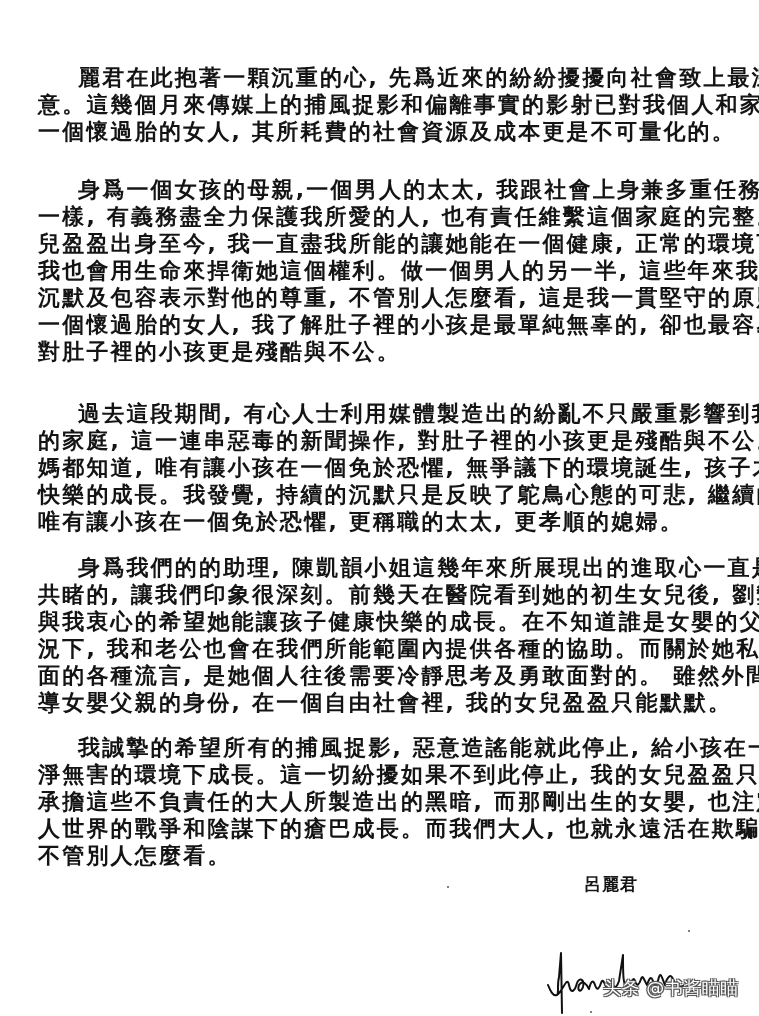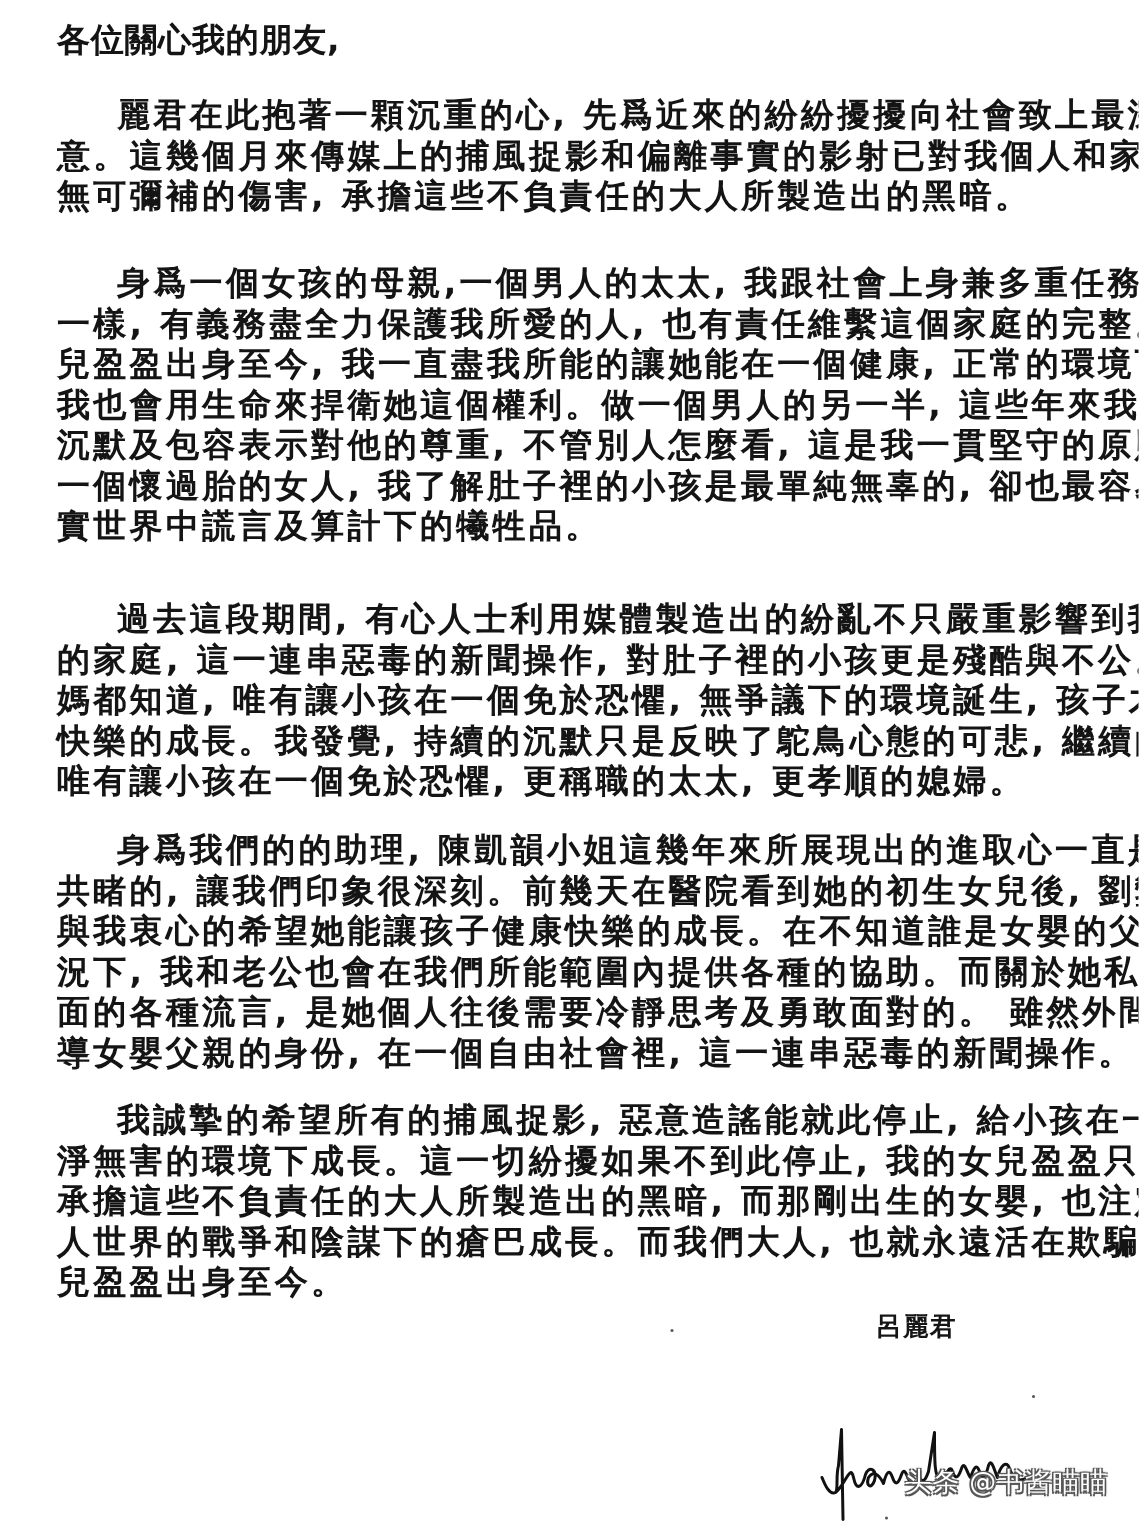--- a/index.html
+++ b/index.html
@@ -27,61 +27,60 @@
     font-size: 18px; color: #ffffff; letter-spacing: 0.5px;
     text-shadow: -1px -1px 0 #555, 1px -1px 0 #555, -1px 1px 0 #555, 1px 1px 0 #555, 0 0 2px #333;
   }
   .speck { position: absolute; width: 2px; height: 2px; background: #555; border-radius: 1px; }
 </style>
 </head>
 <body>
 
 <div class="page">
 
-  <div class="line salutation">各位關心我的朋友,</div>
 
   <div>
     <div class="line indent" style="top:64px">麗君在此抱著一顆沉重的心, 先爲近來的紛紛擾擾向社會致上最深的歉</div>
     <div class="line" style="top:91px">意。這幾個月來傳媒上的捕風捉影和偏離事實的影射已對我個人和家庭造成</div>
-    <div class="line" style="top:118px">無可彌補的傷害, 承擔這些不負責任的大人所製造出的黑暗。</div>
+    <div class="line" style="top:118px">一個懷過胎的女人, 其所耗費的社會資源及成本更是不可量化的。</div>
   </div>
 
   <div>
     <div class="line indent" style="top:176px">身爲一個女孩的母親,一個男人的太太, 我跟社會上身兼多重任務的女人</div>
     <div class="line" style="top:203px">一樣, 有義務盡全力保護我所愛的人, 也有責任維繫這個家庭的完整。從我女</div>
     <div class="line" style="top:230px">兒盈盈出身至今, 我一直盡我所能的讓她能在一個健康, 正常的環境下成長。</div>
     <div class="line" style="top:257px">我也會用生命來捍衛她這個權利。做一個男人的另一半, 這些年來我總是以</div>
     <div class="line" style="top:284px">沉默及包容表示對他的尊重, 不管別人怎麼看, 這是我一貫堅守的原則。作爲</div>
     <div class="line" style="top:311px">一個懷過胎的女人, 我了解肚子裡的小孩是最單純無辜的, 卻也最容易成爲現</div>
-    <div class="line" style="top:338px">實世界中謊言及算計下的犧牲品。</div>
+    <div class="line" style="top:338px">對肚子裡的小孩更是殘酷與不公。</div>
   </div>
 
   <div>
     <div class="line indent" style="top:400px">過去這段期間, 有心人士利用媒體製造出的紛亂不只嚴重影響到我所愛</div>
     <div class="line" style="top:427px">的家庭, 這一連串惡毒的新聞操作, 對肚子裡的小孩更是殘酷與不公。每個媽</div>
     <div class="line" style="top:454px">媽都知道, 唯有讓小孩在一個免於恐懼, 無爭議下的環境誕生, 孩子才能健康</div>
     <div class="line" style="top:481px">快樂的成長。我發覺, 持續的沉默只是反映了鴕鳥心態的可悲, 繼續的逃避,並</div>
     <div class="line" style="top:508px">唯有讓小孩在一個免於恐懼, 更稱職的太太, 更孝順的媳婦。</div>
   </div>
 
   <div>
     <div class="line indent" style="top:554px">身爲我們的的助理, 陳凱韻小姐這幾年來所展現出的進取心一直是有目</div>
     <div class="line" style="top:581px">共睹的, 讓我們印象很深刻。前幾天在醫院看到她的初生女兒後, 劉鑾雄先生</div>
     <div class="line" style="top:608px">與我衷心的希望她能讓孩子健康快樂的成長。在不知道誰是女嬰的父親的情</div>
     <div class="line" style="top:635px">況下, 我和老公也會在我們所能範圍內提供各種的協助。而關於她私生活方</div>
     <div class="line" style="top:662px">面的各種流言, 是她個人往後需要冷靜思考及勇敢面對的。 雖然外間一直誤</div>
-    <div class="line" style="top:689px">導女嬰父親的身份, 在一個自由社會裡, 這一連串惡毒的新聞操作。</div>
+    <div class="line" style="top:689px">導女嬰父親的身份, 在一個自由社會裡, 我的女兒盈盈只能默默。</div>
   </div>
 
   <div>
     <div class="line indent" style="top:734px">我誠摯的希望所有的捕風捉影, 惡意造謠能就此停止, 給小孩在一個更乾</div>
     <div class="line" style="top:761px">淨無害的環境下成長。這一切紛擾如果不到此停止, 我的女兒盈盈只能默默</div>
     <div class="line" style="top:788px">承擔這些不負責任的大人所製造出的黑暗, 而那剛出生的女嬰, 也注定帶著大</div>
     <div class="line" style="top:815px">人世界的戰爭和陰謀下的瘡巴成長。而我們大人, 也就永遠活在欺騙和自我</div>
-    <div class="line" style="top:842px">兒盈盈出身至今。</div>
+    <div class="line" style="top:842px">不管別人怎麼看。</div>
   </div>
 
   <div class="speck" style="left:447px;top:886px"></div>
   <div class="speck" style="left:688px;top:930px"></div>
   <div class="speck" style="left:590px;top:1011px"></div>
 
   <div class="sig-name">呂麗君</div>
 
   <svg class="signature" viewBox="0 0 150 70">
     <path d="M3 40 C 5 45, 8 52, 12 50 C 14 48, 12 40, 14 32 L 16 8 L 17 68

